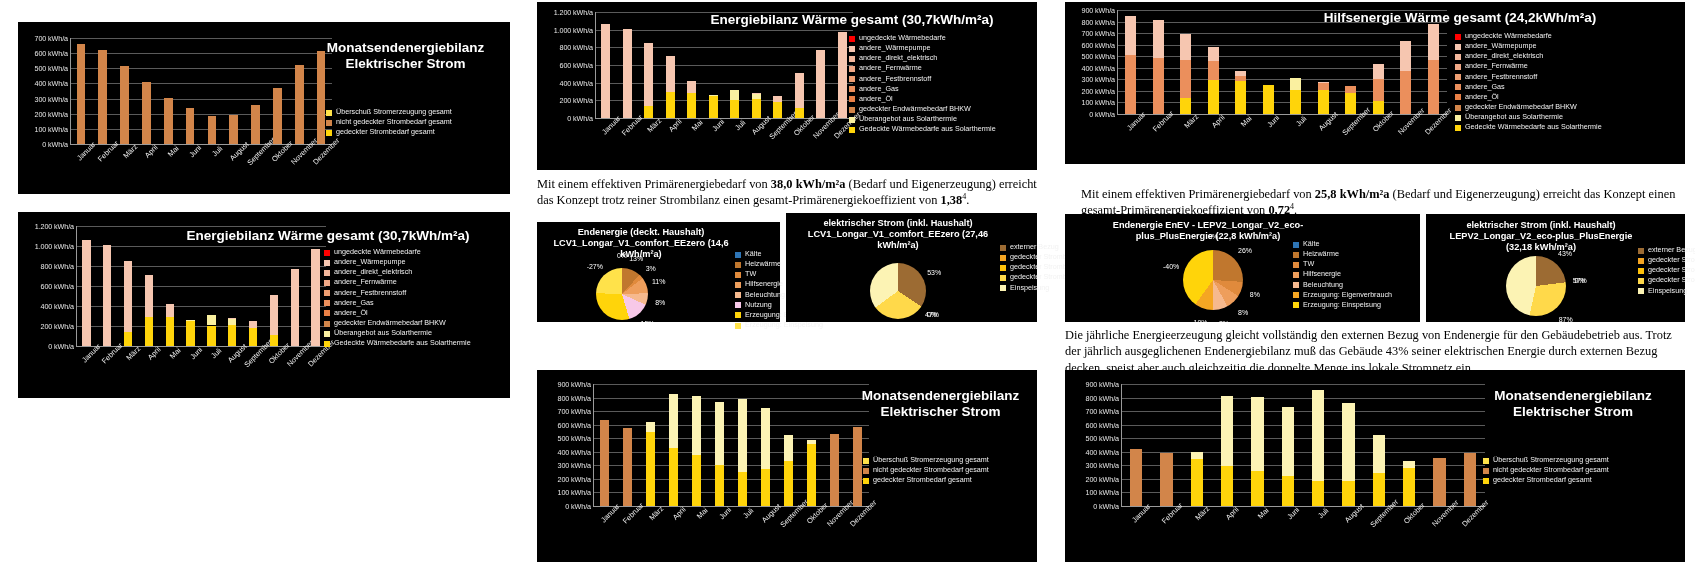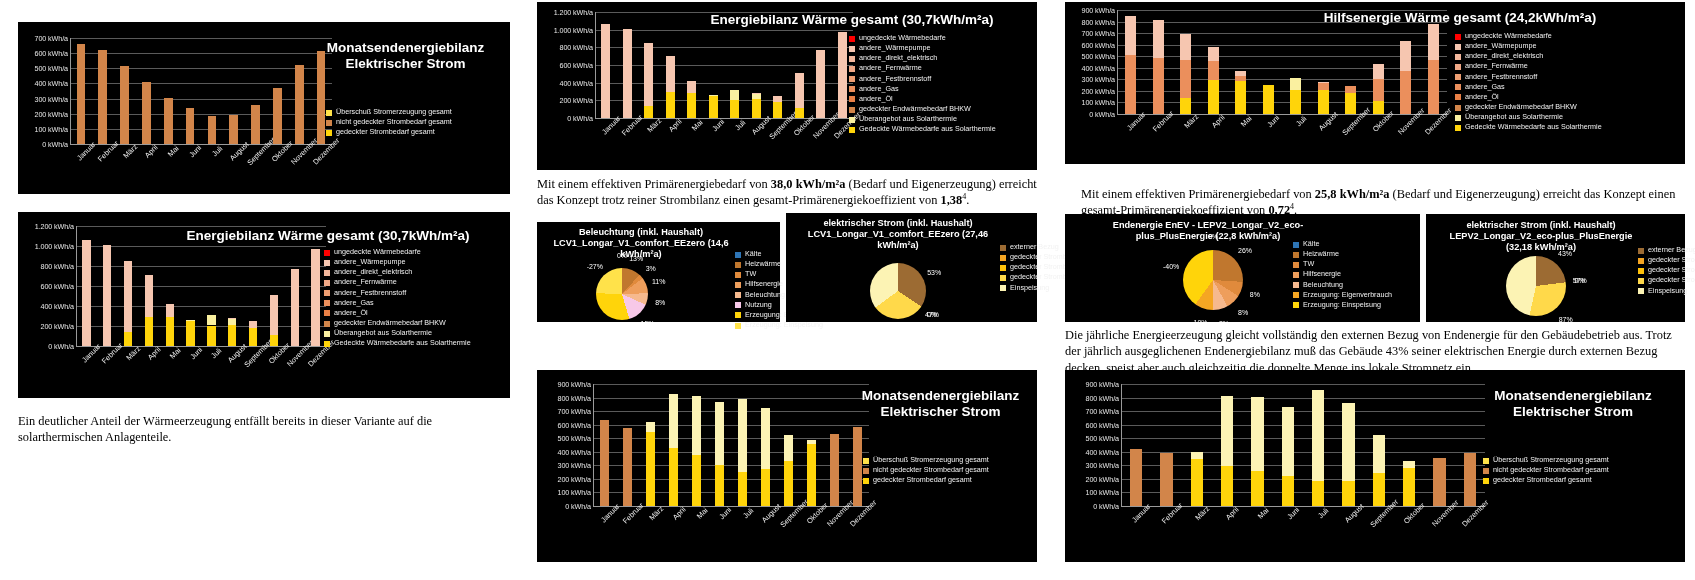--- a/index.html
+++ b/index.html
@@ -192,21 +192,20 @@
             <span class="legtxt">Überangebot aus Solarthermie</span>
           </div>
           <div class="legrow">
             <span class="swatch" style="background:#FFD40A"></span>
             <span class="legtxt">Gedeckte Wärmebedarfe aus Solarthermie</span>
           </div>
         </div>
       </div>
   </div>
 
-  <div class="prose" style="position:absolute;left:18px;top:413px;width:478px;">Ein deutlicher Anteil der Wärmeerzeugung entfällt bereits in dieser Variante auf die solarthermischen Anlagenteile.</div>
 </div>
 
 <div class="col" id="col-mid">
   <div class="panel" style="position:absolute;left:9px;top:2px;width:500px;height:168px;">
     <div class="chart">
         <div class="gridline" style="top:116px;left:58px;width:258px;"></div>
         <div class="ytick" style="top:116px;left:0;width:56px;text-align:right;">0 kWh/a</div>
         <div class="gridline" style="top:98.33333333333334px;left:58px;width:258px;"></div>
         <div class="ytick" style="top:98.33333333333334px;left:0;width:56px;text-align:right;">200 kWh/a</div>
         <div class="gridline" style="top:80.66666666666667px;left:58px;width:258px;"></div>
@@ -302,21 +301,21 @@
       </div>
   </div>
 
   <p class="prose" style="position:absolute;left:9px;top:176px;width:500px;margin:0;">
     <span>Mit einem effektiven Primärenergiebedarf von </span><b>38,0 kWh/m²a</b><span> (Bedarf und Eigenerzeugung) erreicht das Konzept trotz reiner Strombilanz einen gesamt-Primärenergiekoeffizient von </span><b>1,38</b><sup>4</sup><span>.</span>
   </p>
 
   <div class="panel" style="position:absolute;left:9px;top:222px;width:243px;height:100px;">
     <div class="chart">
         <div class="ctitle" style="left:8px;top:5px;width:192px;font-size:9.2px;">
-          <div>Beleuchtung (inkl. Haushalt)</div>
+          <div>Endenergie (deckt. Haushalt)</div>
           <div>LCV1_<span class="dim">Longar</span>_V1_comfort_EEzero (14,6</div>
           <div>kWh/m²a)</div>
         </div>
         <div style="position:absolute;left:59px;top:46px;width:52px;height:52px;border-radius:50%;background:conic-gradient(from 0deg, #2E75B6 0.00deg 0.00deg,#C0772E 0.00deg 42.55deg,#E08A3C 42.55deg 52.36deg,#EE9E5C 52.36deg 88.36deg,#F6B98E 88.36deg 114.55deg,#F7C8E8 114.55deg 163.64deg,#FFD40A 163.64deg 271.64deg,#FFE24A 271.64deg 360.00deg);"></div>
         <div class="pielabel" style="left:85px;top:33px;">0%</div>
         <div class="pielabel" style="left:99.149500508675px;top:35.65730286075336px;">13%</div>
         <div class="pielabel" style="left:113.73290437717979px;top:45.62917888931324px;">3%</div>
         <div class="pielabel" style="left:121.73193018194146px;top:58.89407366459823px;">11%</div>
         <div class="pielabel" style="left:123.22321988260333px;top:79.74502819918408px;">8%</div>
         <div class="pielabel" style="left:110.53956862386612px;top:101.47423339981607px;">15%</div>

